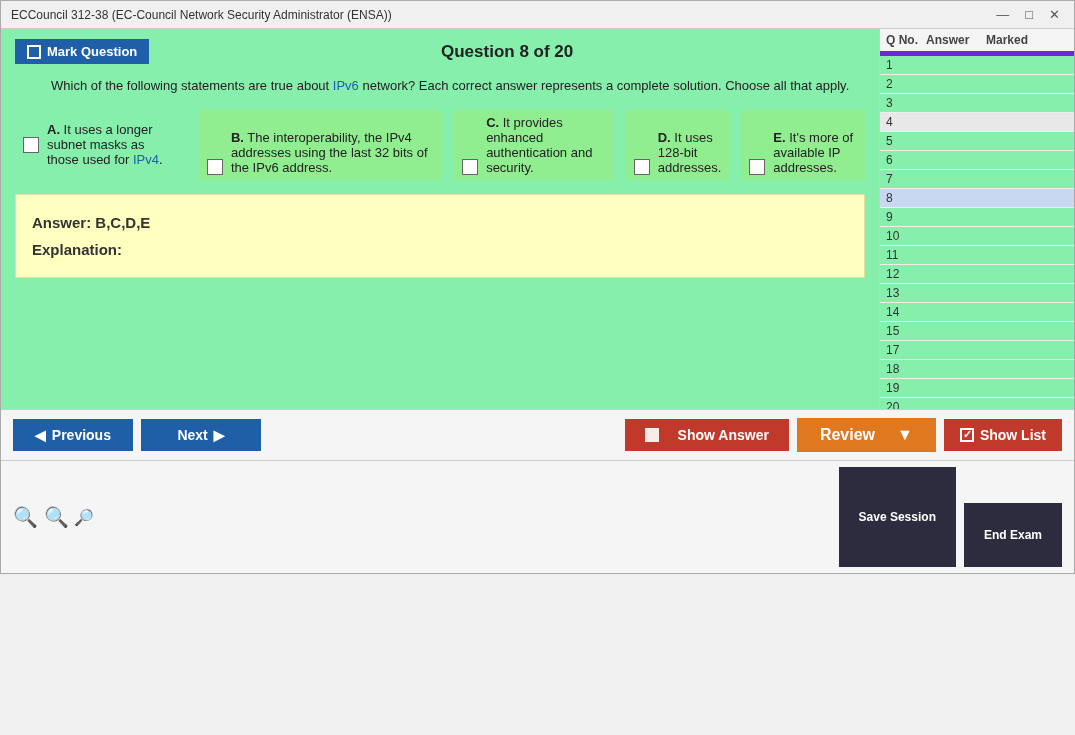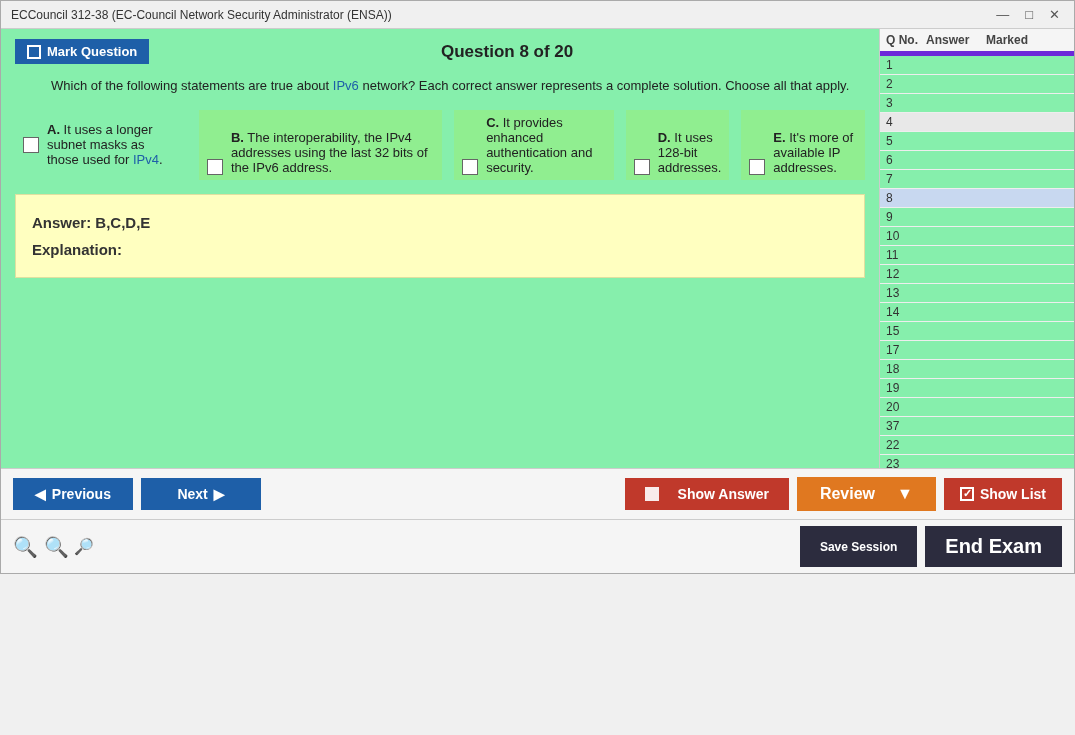--- a/index.html
+++ b/index.html
@@ -249,24 +249,25 @@
       border: none;
       padding: 8px 20px;
       font-size: 12px;
       cursor: pointer;
       font-weight: 600;
     }
     .end-exam-btn {
       background: #2c2c3e;
       color: white;
       border: none;
-      padding: 9px 20px;
-      font-size: 20px;
-      cursor: pointer;
-      font-weight: 600;
+      padding: 25px 20px;
+      font-size: 12px;
+      cursor: pointer;
+      font-weight: 600;
+      margin-top: 36px;
     }
     .bottom-right-btns {
       display: flex;
       gap: 8px;
     }
     .square-icon {
       display: inline-block;
       width: 14px;
       height: 14px;
       background: white;

